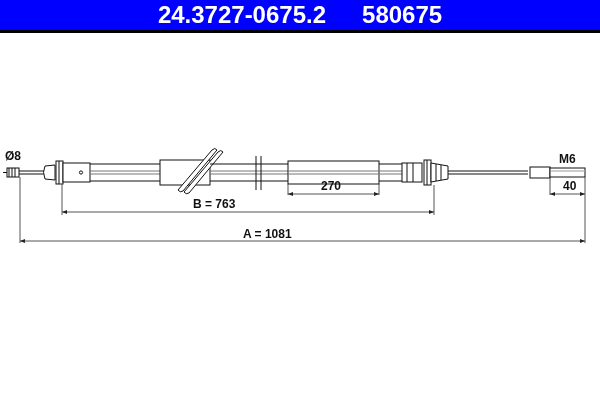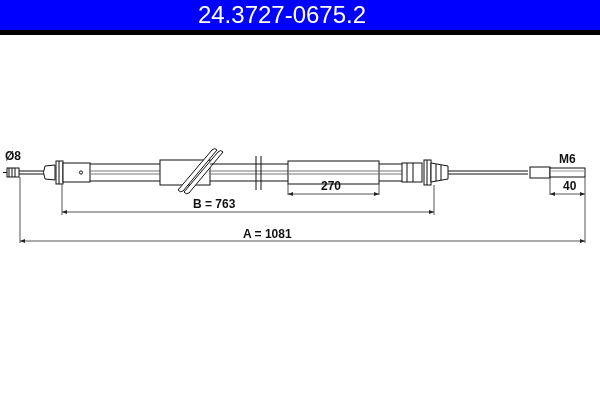--- a/index.html
+++ b/index.html
@@ -1,31 +1,32 @@
 <!DOCTYPE html>
 <html><head>
 <meta charset="utf-8">
 <style>
   html, body { margin: 0; padding: 0; background: #ffffff; }
   body { width: 600px; height: 400px; overflow: hidden; position: relative; font-family: "Liberation Sans", sans-serif; }
   .header {
     position: absolute; left: 0; top: 0; width: 600px; height: 30px;
-    background: #0000ff; border-bottom: 5px solid #000000;
+    background: #0000ff; border-bottom: 3px solid #000000;
     display: flex; align-items: center; justify-content: center;
-    color: #ffffff; font-weight: normal; font-size: 24px; letter-spacing: 0px;
+    color: #ffffff; font-weight: bold; font-size: 24px; letter-spacing: 0px;
   }
   .header .part { margin-right: 36px; }
   .drawing { position: absolute; left: 0; top: 0; }
   .lbl { font-family: "Liberation Sans", sans-serif; font-weight: bold; font-size: 12px; fill: #111; }
 </style>
 </head>
 <body>
 
 <div class="header">
   <span class="part">24.3727-0675.2</span>
+  <span>580675</span>
 </div>
 
 <svg class="drawing" width="600" height="400" viewBox="0 0 600 400">
   <g stroke="#111" fill="none" stroke-width="1">
 
     <rect x="7" y="168" width="12" height="9" fill="#fff"></rect>
     <line x1="9" y1="168" x2="9" y2="177"></line>
       <line x1="12" y1="168" x2="12" y2="177"></line>
       <line x1="15" y1="168" x2="15" y2="177"></line>
     <line x1="3" y1="172.5" x2="7" y2="172.5"></line>

